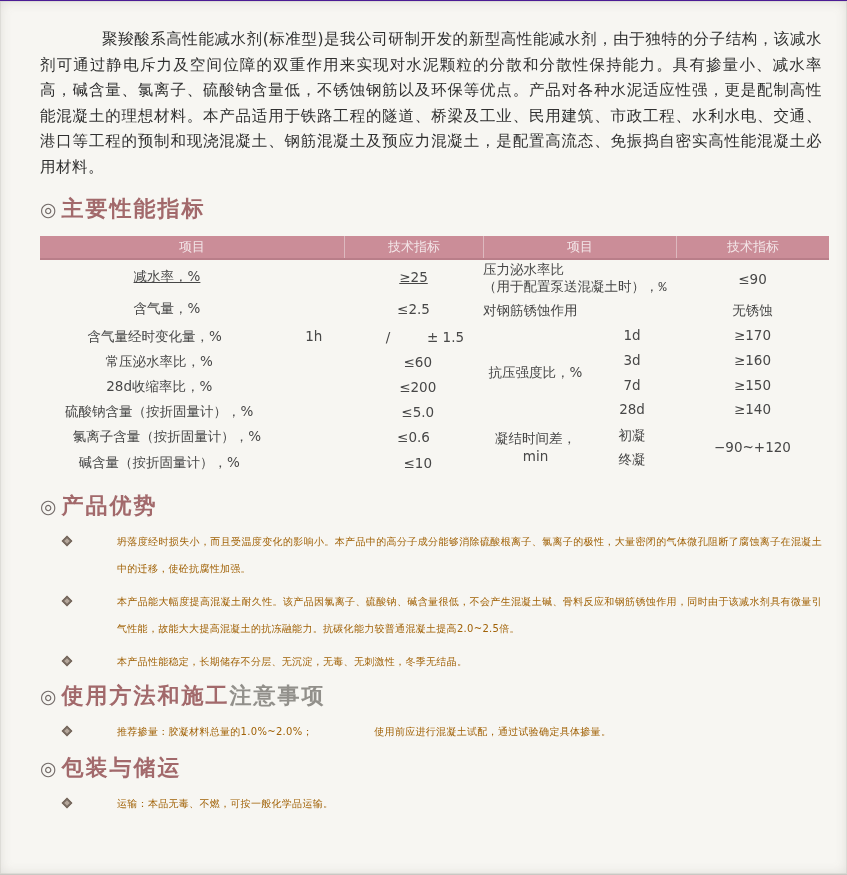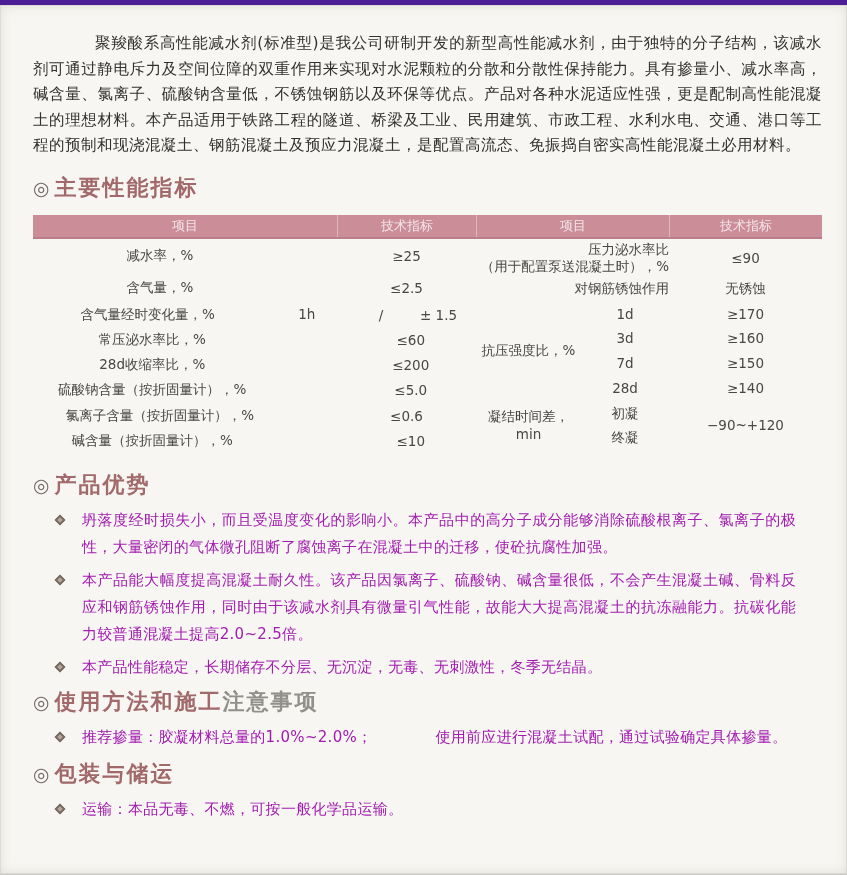--- a/index.html
+++ b/index.html
@@ -4,23 +4,24 @@
 <style>
   html,body{margin:0;padding:0;overflow:hidden;}
   body{
     width:847px;height:875px;
     background:#f7f6f2;
     font-family:"DejaVu Sans", sans-serif;
     color:#333;
   }
   .page{
     position:relative;width:847px;height:875px;box-sizing:border-box;
-    border-top:5px solid #4c1d95;border-bottom:1px solid #c9c8c3;
+    border-top:1px solid #4c1d95;border-bottom:1px solid #c9c8c3;
     box-shadow:inset 0 0 12px rgba(110,108,100,0.18), inset 0 0 0 1px #e8e7e2;
     padding-top:26px;
+    padding-left:7px;
   }
   .intro{
     margin:0 25px 0 33px;
     font-size:15.5px;line-height:25.5px;letter-spacing:0.5px;
     text-align:justify;text-indent:62px;color:#303030;
   }
   .section-title{
     display:flex;align-items:center;
     margin:14px 25px 0 33px;height:30px;
     font-size:22px;font-weight:bold;letter-spacing:2px;color:#a2696b;
@@ -42,29 +43,29 @@
   .t-header .h1{width:304px;}
   .t-header .h2{width:139px;border-left:1px solid #ddb9bf;}
   .t-header .h3{width:193px;border-left:1px solid #ddb9bf;}
   .t-header .h4{flex:1;border-left:1px solid #ddb9bf;}
   .t-body{display:flex;}
   .t-left{width:443px;display:flex;flex-direction:column;}
   .t-right{width:346px;display:flex;flex-direction:column;}
   .t-row{display:flex;align-items:center;}
   .t-row .lab{width:304px;box-sizing:border-box;padding-right:50px;text-align:center;}
   .t-row .val{width:139px;text-align:center;}
-  .rh34{height:34px;} .rh30{height:30px;} .rh25{height:25px;gap:24px;} .rh26{height:26px;}
+  .rh34{height:34px;text-decoration:underline;} .rh30{height:30px;} .rh25{height:25px;gap:24px;} .rh26{height:26px;}
   .special .lab{display:flex;padding-right:0;}
   .special .lab .lab-text{width:260px;text-align:center;}
   .special .lab .t1h{width:44px;text-align:left;margin-left:36px;}
   .special .val{display:flex;}
   .special .val .slash{width:40px;text-align:center;}
   .special .val .pm{flex:1;text-align:center;}
   .r-row{display:flex;align-items:center;}
-  .r-lab{width:193px;text-align:right;}
+  .r-lab{width:193px;text-align:left;font-family:Liberation Mono, monospace;}
   .r-val{width:153px;text-align:center;}
   .rr1{height:38px;} .rr1 .r-lab{line-height:17px;}
   .rr2{height:29px;} .rr3{height:25px;}
   .strength-row{display:flex;height:99px;}
   .setting-row{display:flex;height:49px;}
   .s-lab{width:105px;display:flex;align-items:center;justify-content:center;text-align:center;}
   .s-ages{width:88px;display:flex;flex-direction:column;justify-content:center;}
   .s-ages div{height:24.75px;line-height:24.75px;text-align:center;}
   .s-vals{width:153px;display:flex;flex-direction:column;justify-content:center;}
   .s-vals div{height:24.75px;line-height:24.75px;text-align:center;}
@@ -74,22 +75,22 @@
 
   
   .bullets{margin-top:7px;}
   .bullet{display:flex;margin:0 25px 6px 44px;}
   .diamond{
     flex:0 0 auto;width:8px;height:8px;margin:9px 18px 0 12px;
     transform:rotate(45deg);
     background:#b5a79b;box-shadow:inset 0 0 0 2px #776a60;
   }
   .bullet-text{
-    width:714px;font-size:15px;line-height:27px;letter-spacing:0.3px;
-    text-align:justify;color:#a21caf;
+    width:714px;font-size:10px;line-height:27px;letter-spacing:0.3px;
+    text-align:justify;color:#a16207;margin-left:28px;
   }
   .bullet-text.nojust{text-align:left;}
   .gap-right{margin-left:58px;}
 </style>
 </head>
 <body>
 
 <div class="page">
 
   <p class="intro">聚羧酸系高性能减水剂(标准型)是我公司研制开发的新型高性能减水剂，由于独特的分子结构，该减水剂可通过静电斥力及空间位障的双重作用来实现对水泥颗粒的分散和分散性保持能力。具有掺量小、减水率高，碱含量、氯离子、硫酸钠含量低，不锈蚀钢筋以及环保等优点。产品对各种水泥适应性强，更是配制高性能混凝土的理想材料。本产品适用于铁路工程的隧道、桥梁及工业、民用建筑、市政工程、水利水电、交通、港口等工程的预制和现浇混凝土、钢筋混凝土及预应力混凝土，是配置高流态、免振捣自密实高性能混凝土必用材料。</p>

